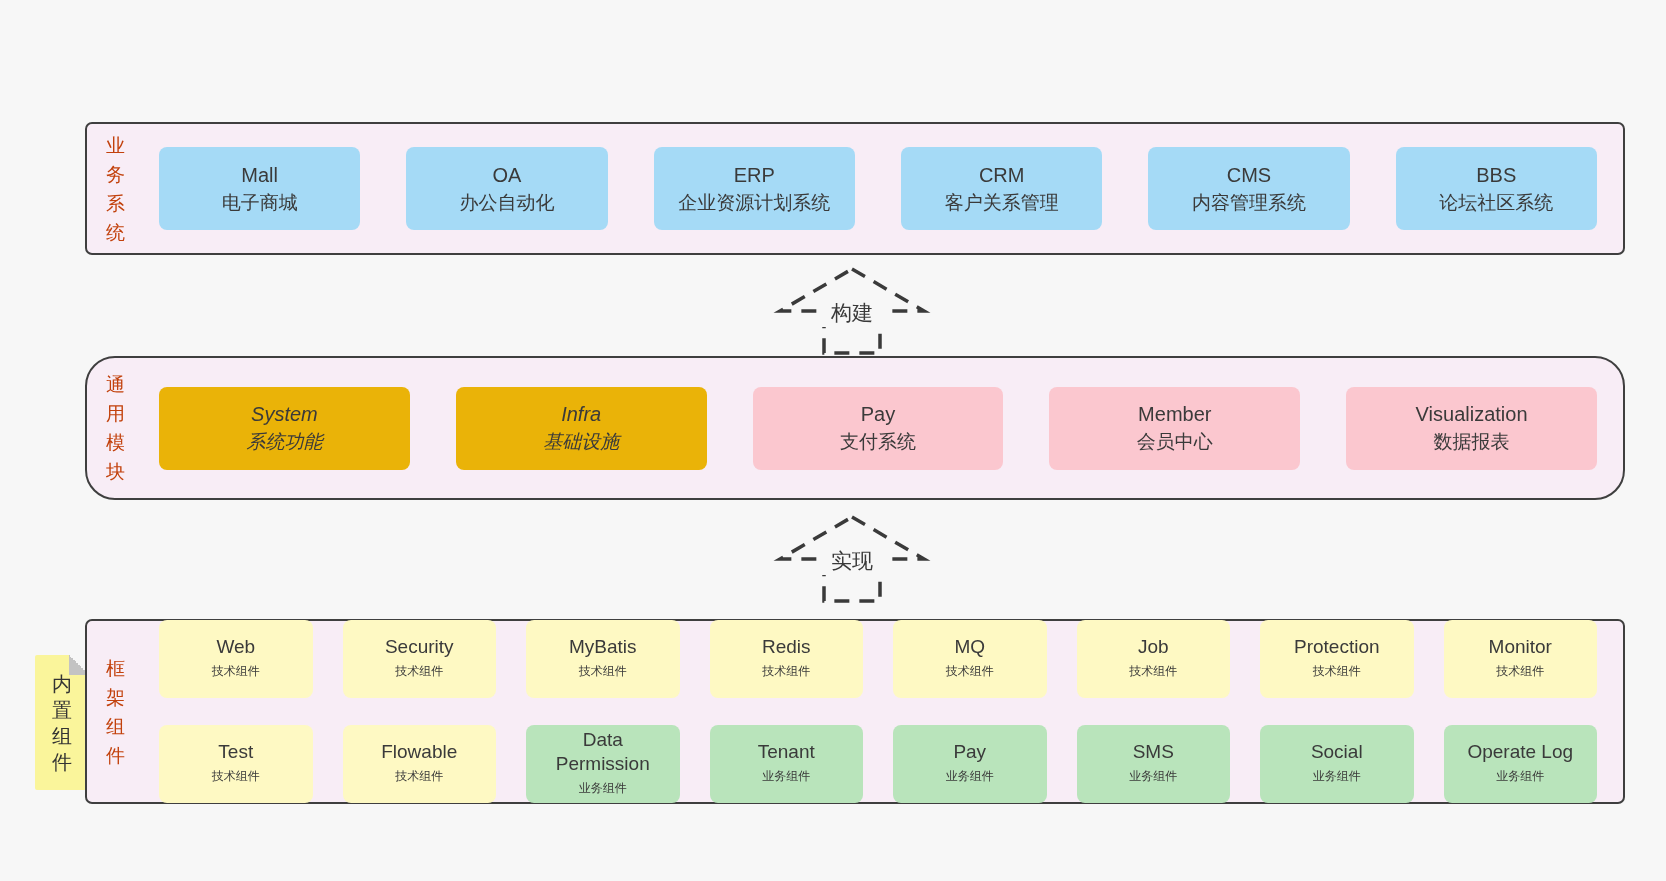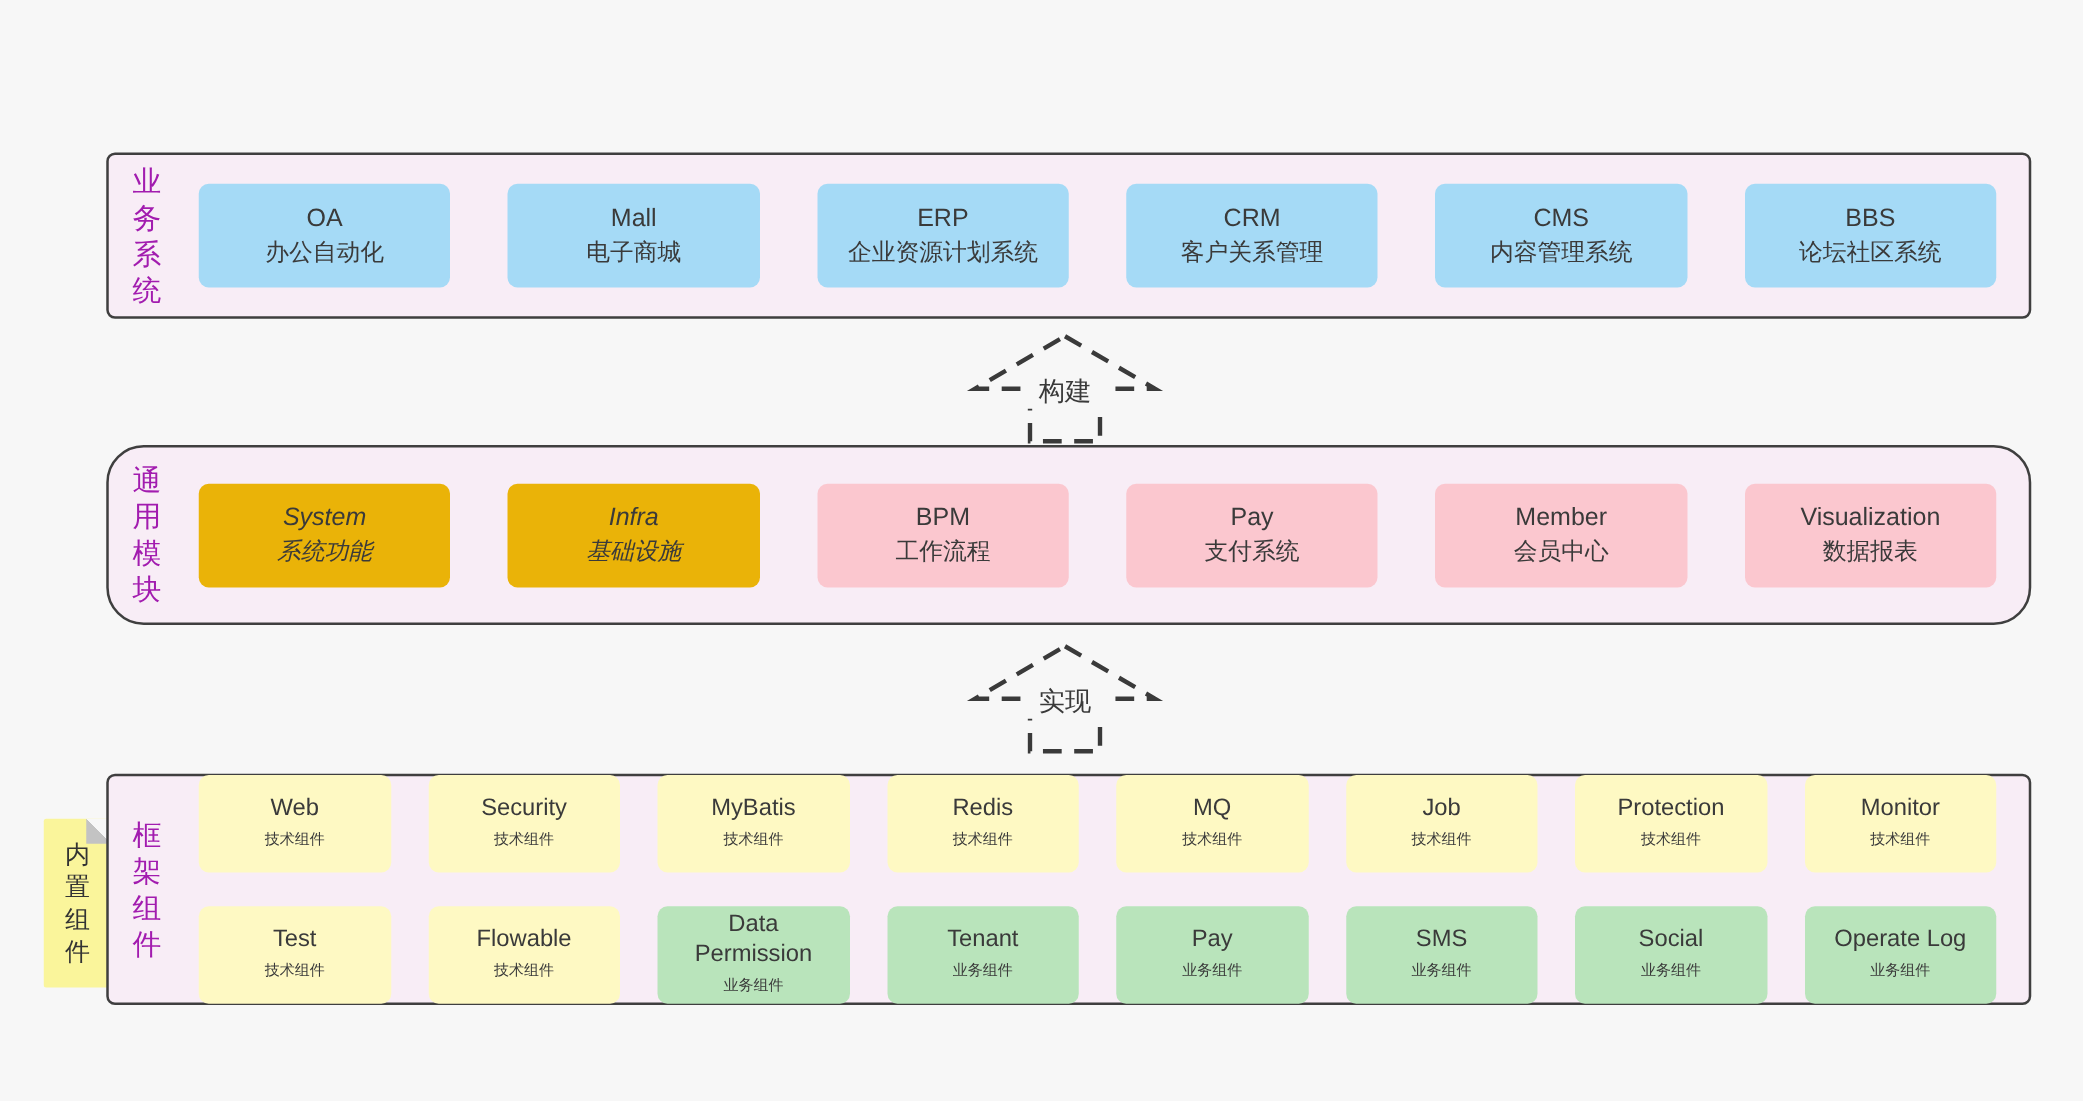--- a/index.html
+++ b/index.html
@@ -12,22 +12,22 @@
     position:absolute; left:85px; width:1540px;
     background:#f8edf6; border:2px solid #3f3f3f; border-radius:7px;
     display:flex; align-items:center; z-index:1;
   }
   .layer-1 { top:122px; height:133px; }
   .layer-2 { top:356px; height:144px;border-radius:30px; }
   .layer-3 { top:619px; height:185px; }
 
   .vlabel {
     width:27px; margin-left:15px; flex:0 0 auto;
-    font-size:23px; line-height:29px; text-align:right;
-    word-break:break-all; color:#a21caf;
+    font-size:19px; line-height:29px; text-align:center;
+    word-break:break-all; color:#c2410c;
   }
 
   .boxes { flex:1; display:flex; flex-direction:column; gap:27px; margin:0 26px 0 30px; }
   .row   { display:flex; gap:46px; }
   .layer-3 .row { gap:30px; }
 
   .box {
     flex:1; border-radius:8px; padding:4px 10px;
     display:flex; flex-direction:column; align-items:center; justify-content:center;
     text-align:center;
@@ -82,26 +82,26 @@
   <div class="sticky sticky-2">
     <div class="fold"></div>
     <div class="sticky-text">内置组件</div>
   </div>
 
   <section class="layer layer-1">
     <div class="vlabel">业务系统</div>
     <div class="boxes">
         <div class="row">
           <div class="box blue">
+            <div class="box-title">Mall</div>
+            <div class="box-sub">电子商城</div>
+          </div>
+          <div class="box blue">
             <div class="box-title">OA</div>
             <div class="box-sub">办公自动化</div>
-          </div>
-          <div class="box blue">
-            <div class="box-title">Mall</div>
-            <div class="box-sub">电子商城</div>
           </div>
           <div class="box blue">
             <div class="box-title">ERP</div>
             <div class="box-sub">企业资源计划系统</div>
           </div>
           <div class="box blue">
             <div class="box-title">CRM</div>
             <div class="box-sub">客户关系管理</div>
           </div>
           <div class="box blue">
@@ -128,24 +128,20 @@
         <div class="row">
           <div class="box red">
             <div class="box-title">System</div>
             <div class="box-sub">系统功能</div>
           </div>
           <div class="box red">
             <div class="box-title">Infra</div>
             <div class="box-sub">基础设施</div>
           </div>
           <div class="box pink">
-            <div class="box-title">BPM</div>
-            <div class="box-sub">工作流程</div>
-          </div>
-          <div class="box pink">
             <div class="box-title">Pay</div>
             <div class="box-sub">支付系统</div>
           </div>
           <div class="box pink">
             <div class="box-title">Member</div>
             <div class="box-sub">会员中心</div>
           </div>
           <div class="box pink">
             <div class="box-title">Visualization</div>
             <div class="box-sub">数据报表</div>

